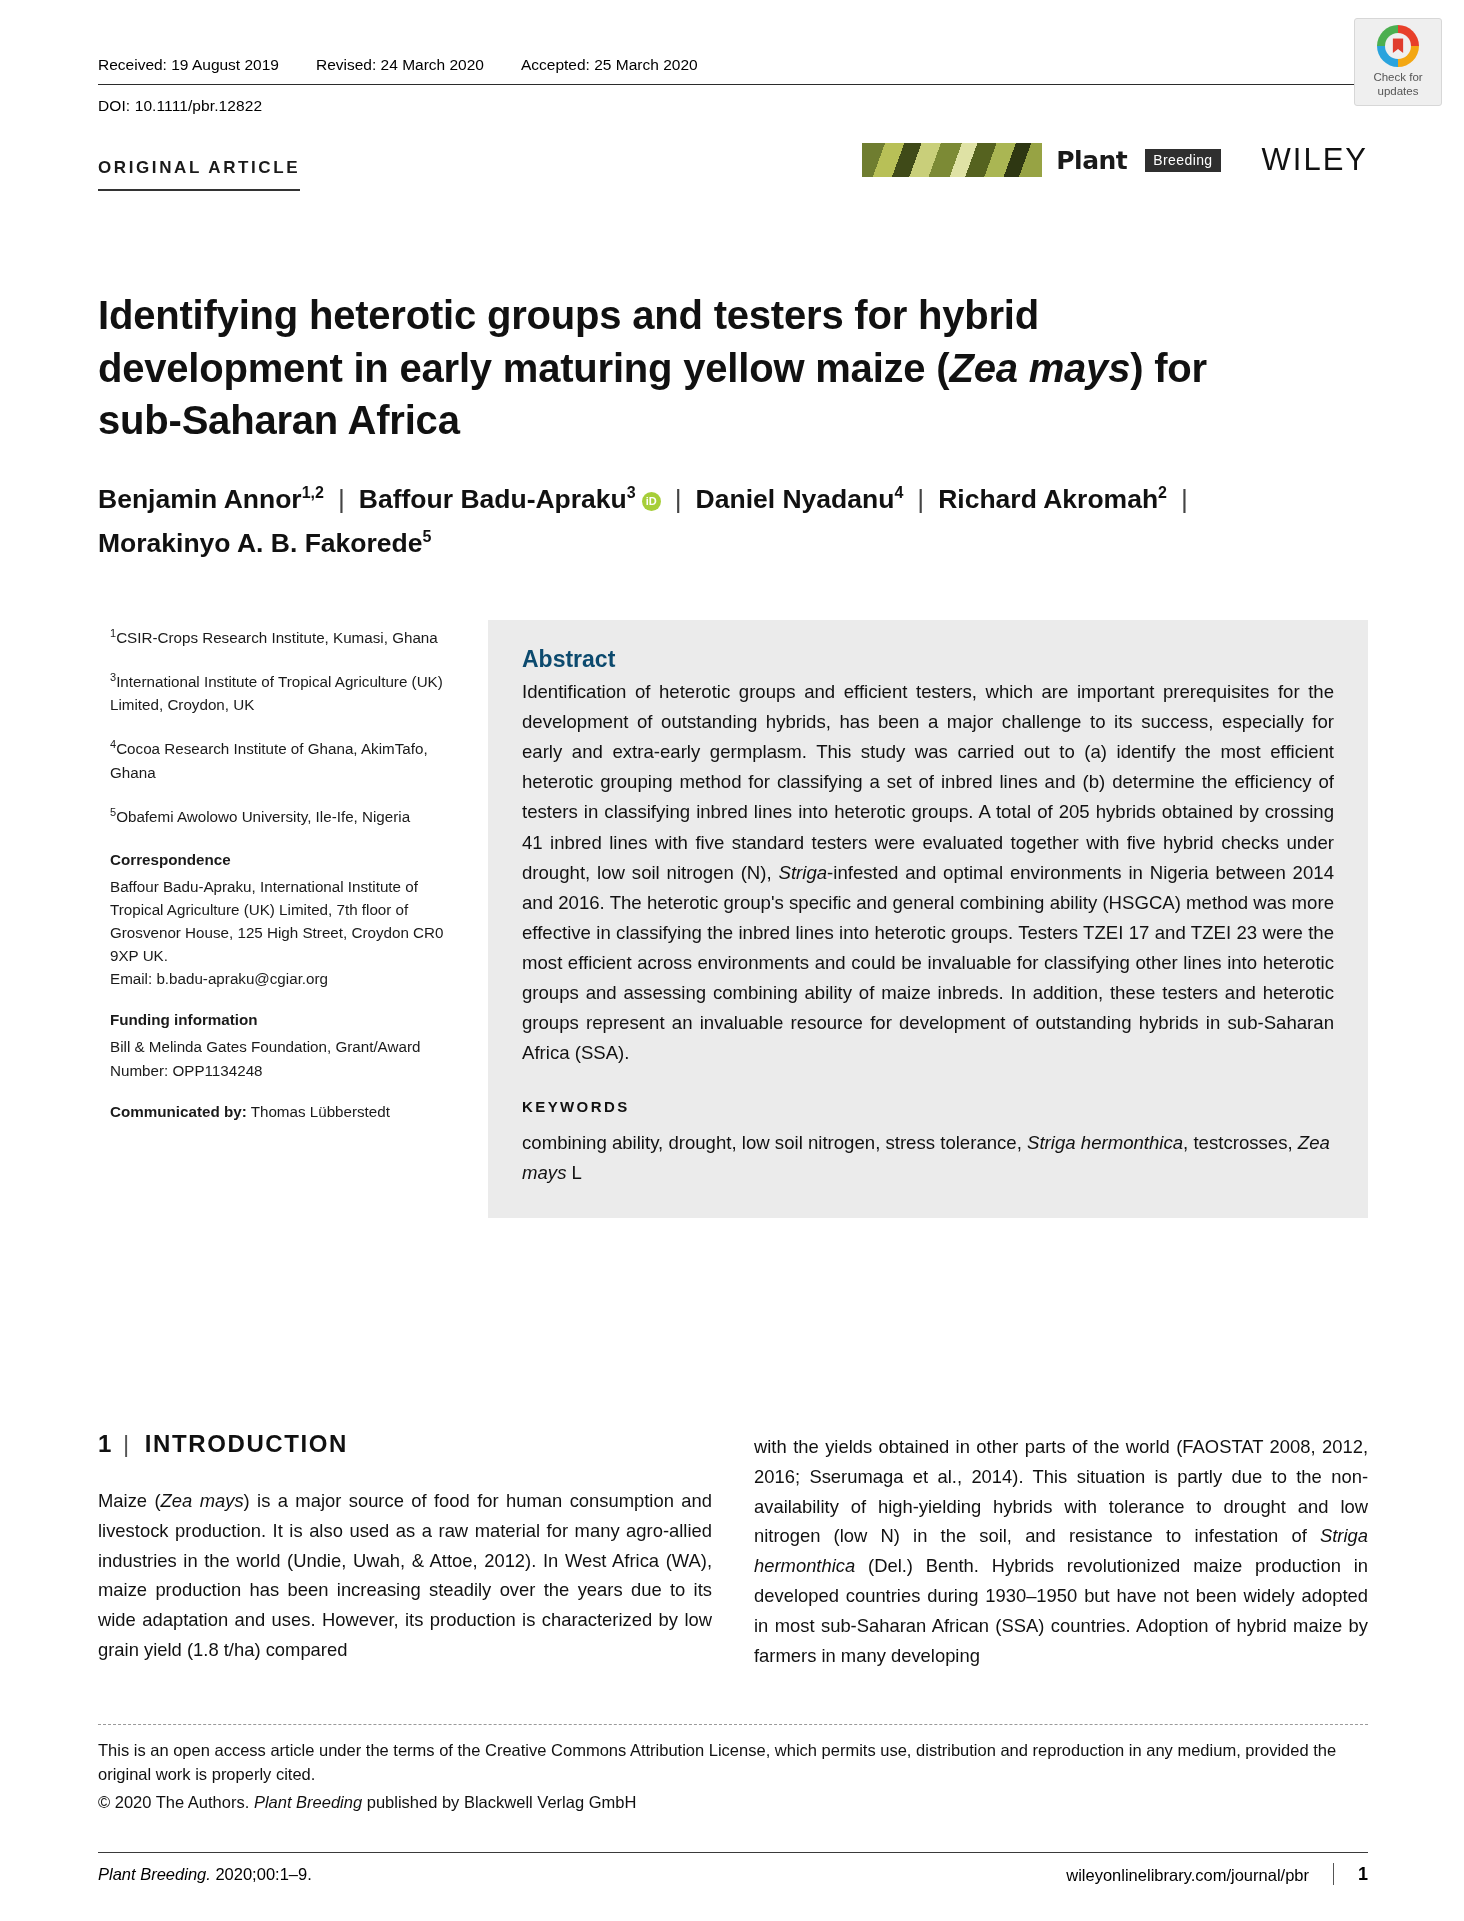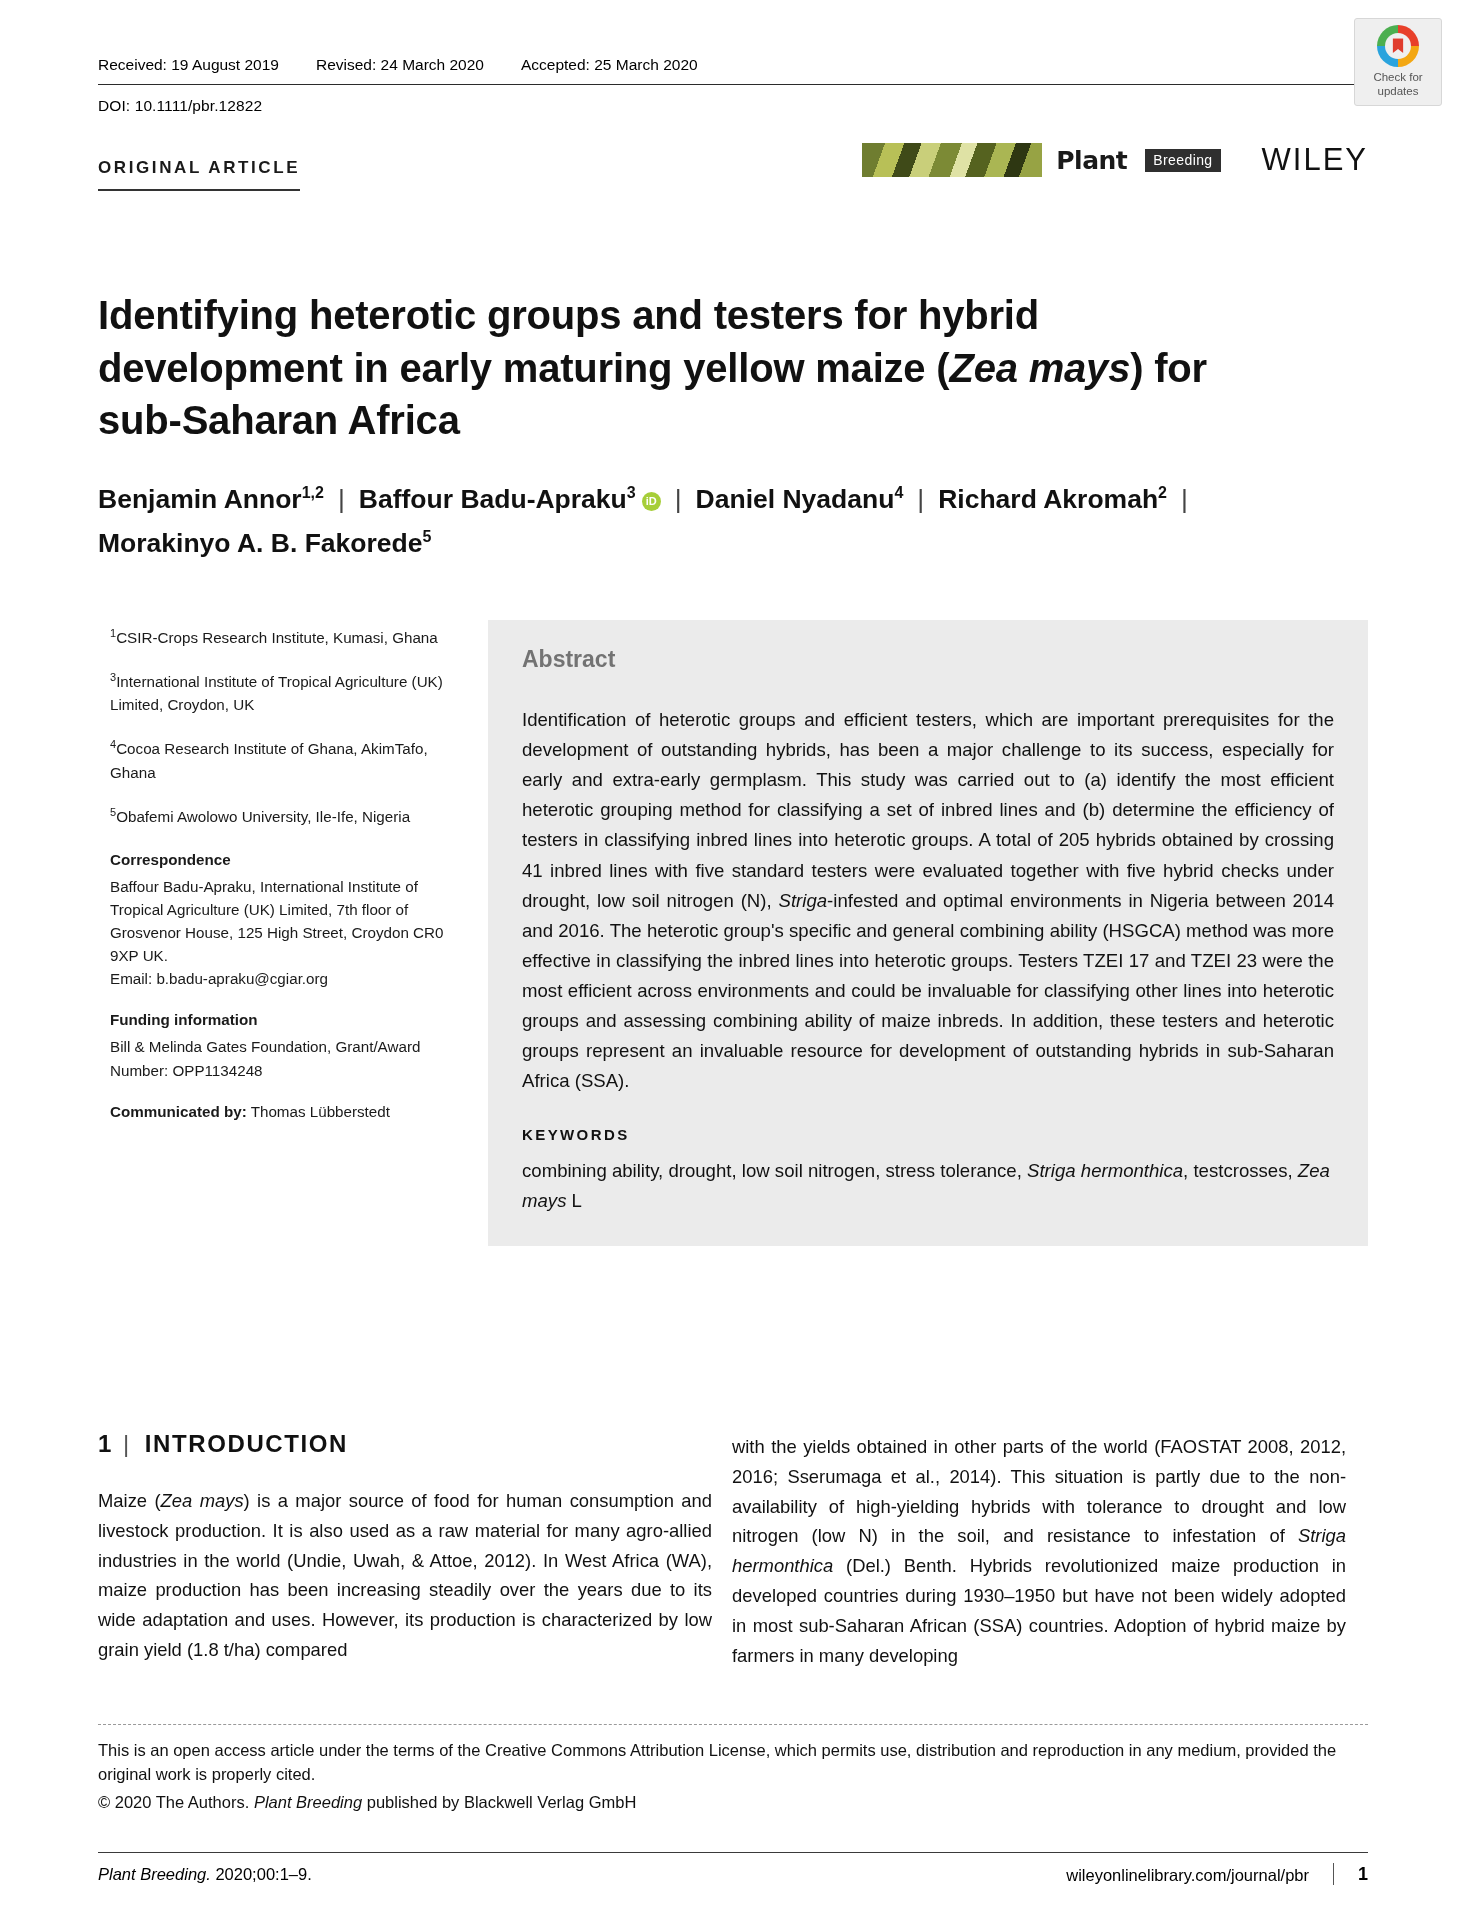--- a/index.html
+++ b/index.html
@@ -219,24 +219,24 @@
   .abstract {
     position: absolute;
     left: 488px;
     top: 620px;
     width: 880px;
     background: #ebebeb;
     padding: 26px 34px 30px 34px;
     box-sizing: border-box;
   }
   .abstract h2 {
-    margin: 0 0 32px 0;
+    margin: 0 0 4px 0;
     font-size: 23px;
     font-weight: 600;
-    color: #737373;
+    color: #0c4a6e;
   }
   .abstract p {
     margin: 0;
     font-size: 18.6px;
     line-height: 1.62;
     text-align: justify;
     color: #111;
   }
   .abstract em { font-style: italic; }
   .kw-hd {
@@ -253,21 +253,21 @@
     color: #111;
   }
 
   
   .body {
     position: absolute;
     left: 98px;
     top: 1430px;
     width: 1270px;
     display: flex;
-    gap: 20px;
+    gap: 42px;
   }
   .col { width: 614px; }
   .sec-hd {
     font-size: 24px;
     font-weight: 600;
     letter-spacing: 1.6px;
     margin: 0 0 28px 0;
     color: #111;
   }
   .sec-hd .num { margin-right: 10px; }

